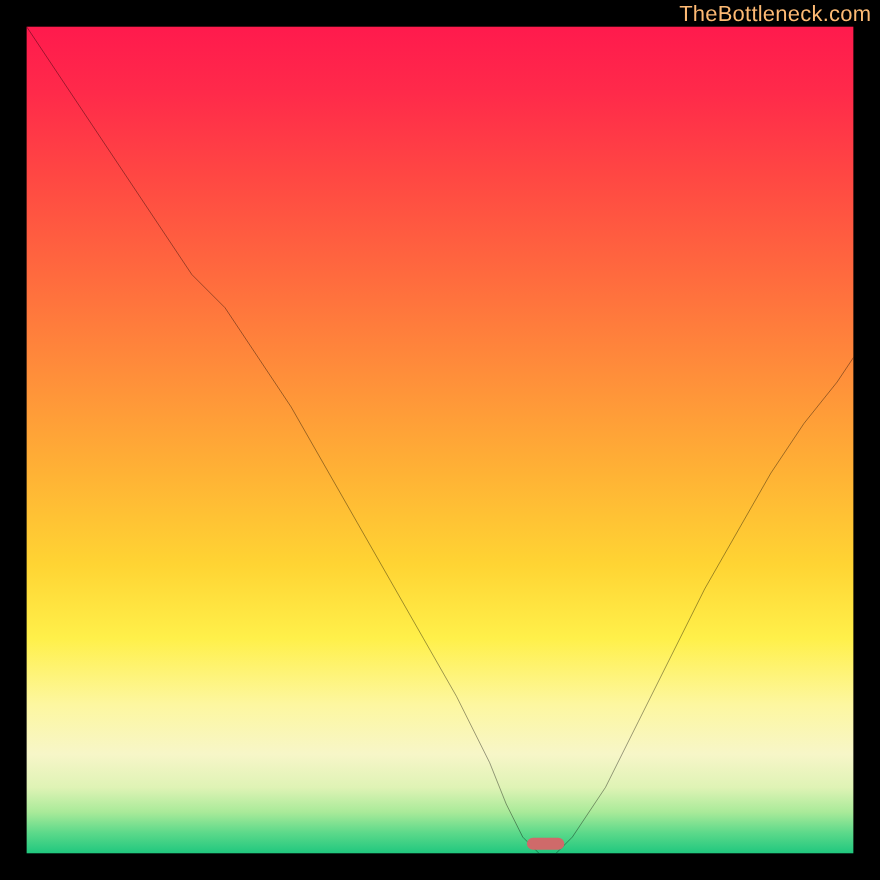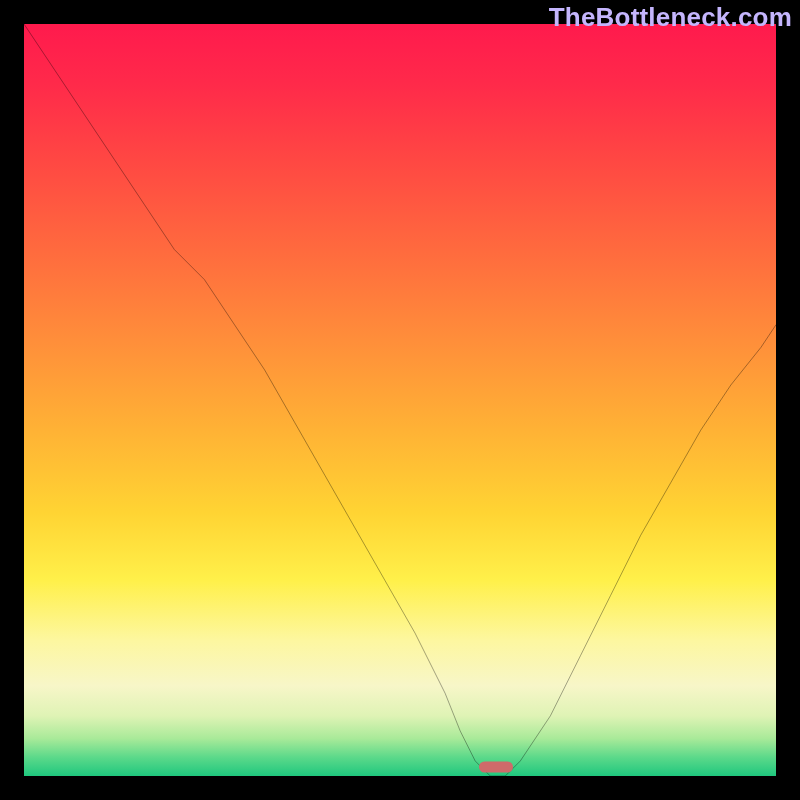--- a/index.html
+++ b/index.html
@@ -14,23 +14,23 @@
   .frame {
     position: relative;
     width: 800px;
     height: 800px;
     background: #000;
   }
   .watermark {
     position: absolute;
     top: 2px;
     right: 8px;
-    color: #c4b5fd;
-    font-size: 26px;
-    font-weight: 700;
+    color: #fdba74;
+    font-size: 20px;
+    font-weight: 400;
     letter-spacing: 0.2px;
     user-select: none;
     z-index: 3;
   }
   .plot {
     position: absolute;
     left: 24px;
     top: 24px;
     width: 752px;
     height: 752px;

